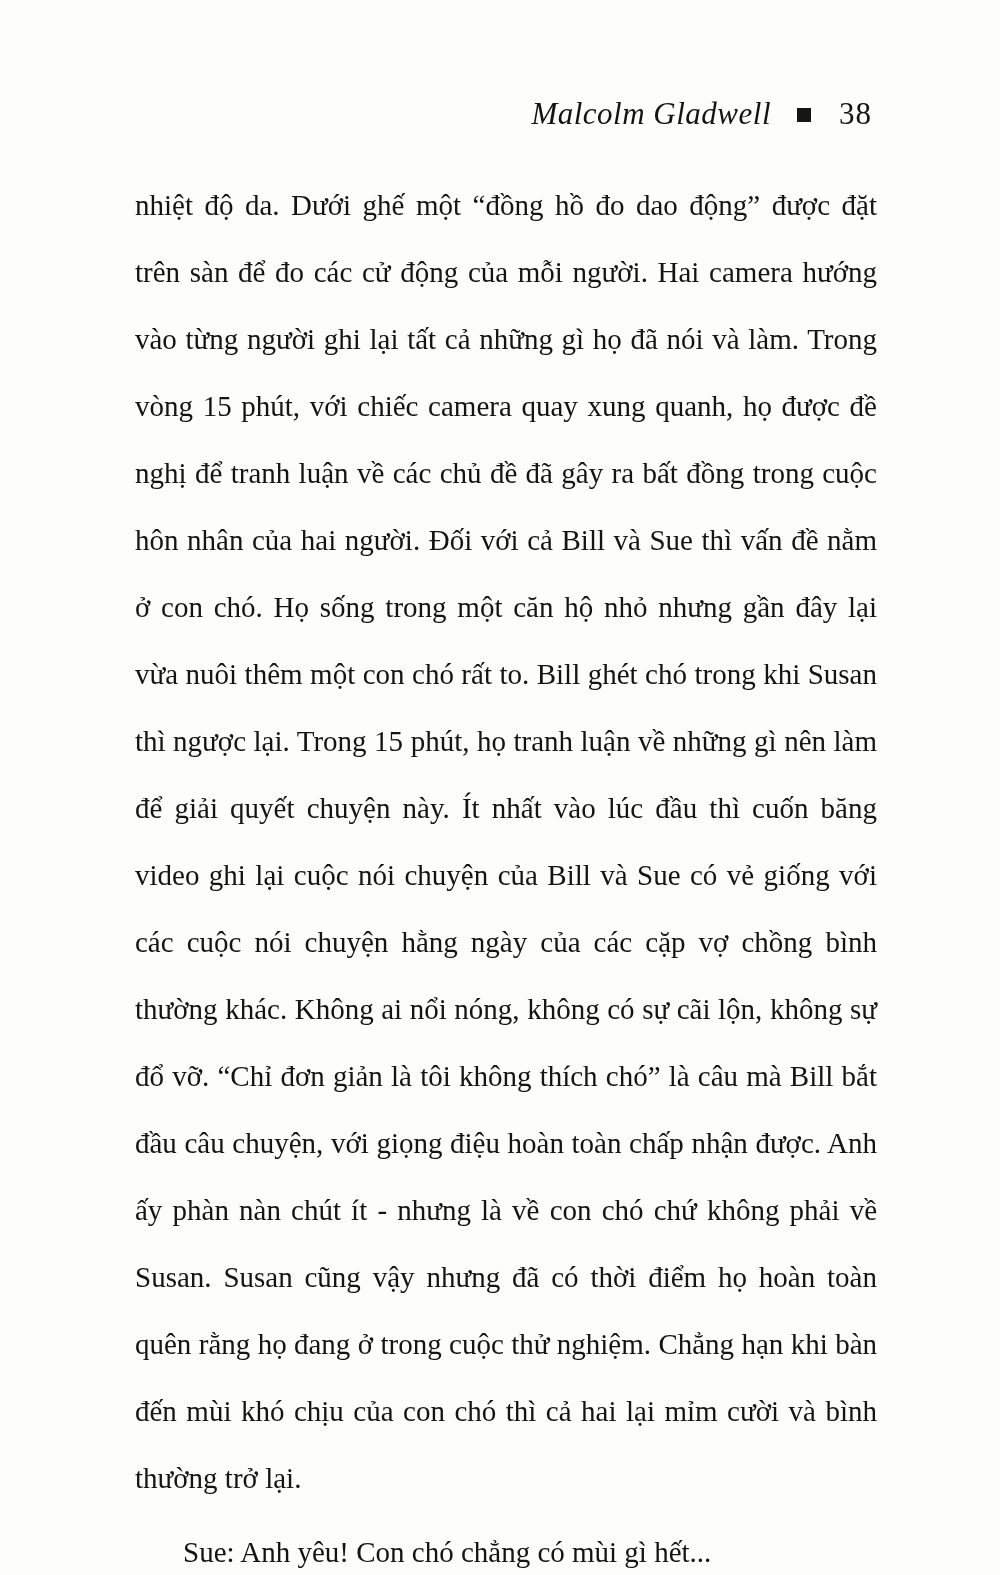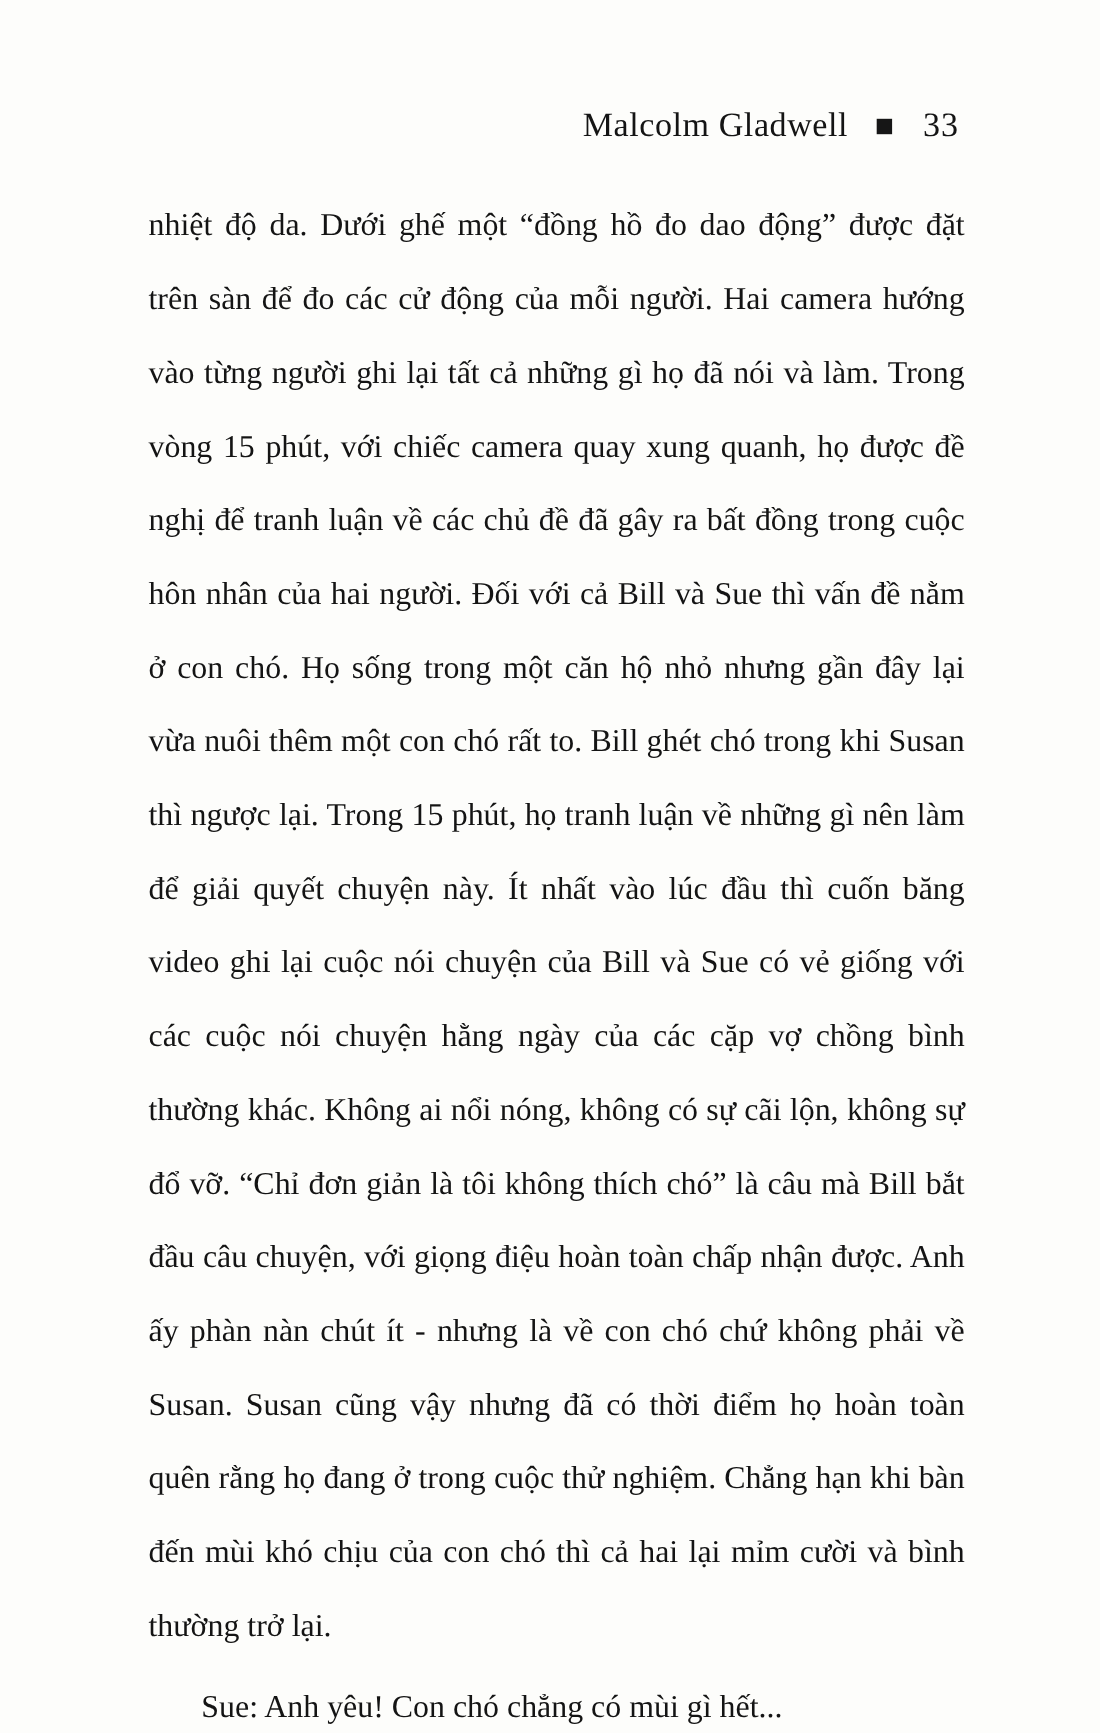--- a/index.html
+++ b/index.html
@@ -26,20 +26,21 @@
     left: 135px;
     width: 737px;
     display: flex;
     justify-content: flex-end;
     align-items: center;
     font-size: 31px;
     line-height: 36px;
     white-space: nowrap;
   }
   .running-head .author {
+    font-style: italic;
     letter-spacing: 0.5px;
   }
   .running-head .sep-square {
     display: inline-block;
     width: 14px;
     height: 14px;
     background: #161616;
     margin: 2px 28px 0 26px;
     flex: 0 0 auto;
   }
@@ -67,21 +68,21 @@
   }
 </style>
 </head>
 <body>
 
 <div class="page">
 
   <div class="running-head">
     <span class="author">Malcolm Gladwell</span>
     <span class="sep-square"></span>
-    <span class="page-number">33</span>
+    <span class="page-number">38</span>
   </div>
 
   <div class="body-text">
     <p class="body-para">nhiệt độ da. Dưới ghế một “đồng hồ đo dao động” được đặt trên sàn để đo các cử động của mỗi người. Hai camera hướng vào từng người ghi lại tất cả những gì họ đã nói và làm. Trong vòng 15 phút, với chiếc camera quay xung quanh, họ được đề nghị để tranh luận về các chủ đề đã gây ra bất đồng trong cuộc hôn nhân của hai người. Đối với cả Bill và Sue thì vấn đề nằm ở con chó. Họ sống trong một căn hộ nhỏ nhưng gần đây lại vừa nuôi thêm một con chó rất to. Bill ghét chó trong khi Susan thì ngược lại. Trong 15 phút, họ tranh luận về những gì nên làm để giải quyết chuyện này. Ít nhất vào lúc đầu thì cuốn băng video ghi lại cuộc nói chuyện của Bill và Sue có vẻ giống với các cuộc nói chuyện hằng ngày của các cặp vợ chồng bình thường khác. Không ai nổi nóng, không có sự cãi lộn, không sự đổ vỡ. “Chỉ đơn giản là tôi không thích chó” là câu mà Bill bắt đầu câu chuyện, với giọng điệu hoàn toàn chấp nhận được. Anh ấy phàn nàn chút ít - nhưng là về con chó chứ không phải về Susan. Susan cũng vậy nhưng đã có thời điểm họ hoàn toàn quên rằng họ đang ở trong cuộc thử nghiệm. Chẳng hạn khi bàn đến mùi khó chịu của con chó thì cả hai lại mỉm cười và bình thường trở lại.</p>
     <p class="dialog">Sue: Anh yêu! Con chó chẳng có mùi gì hết...</p>
     <p class="dialog">Bill: Thế em đã cũng mùi của nó hôm nay chưa?</p>
   </div>
 
 </div>
 

